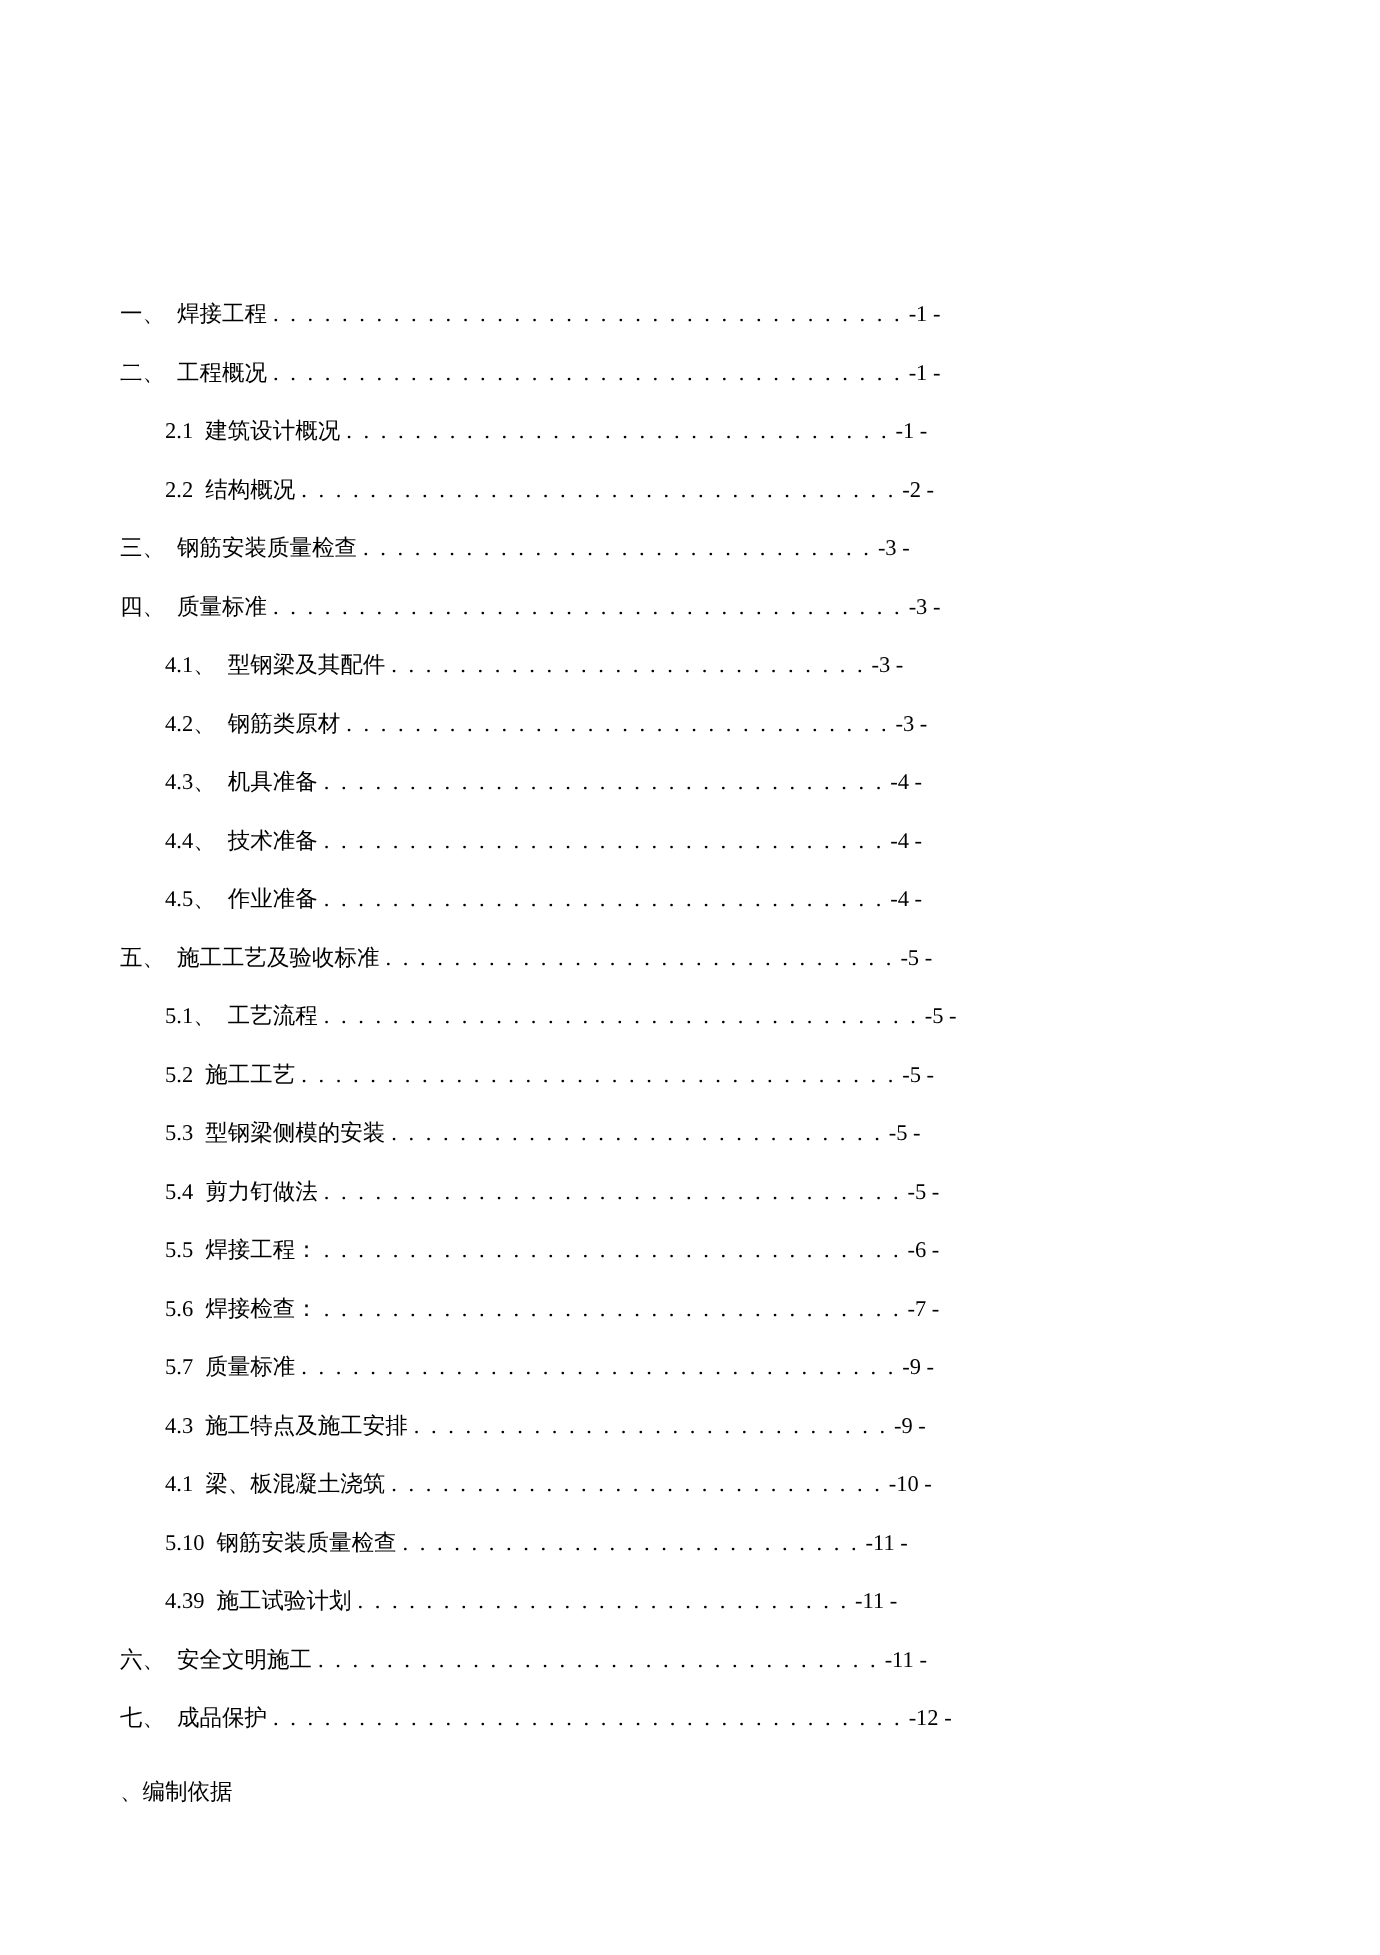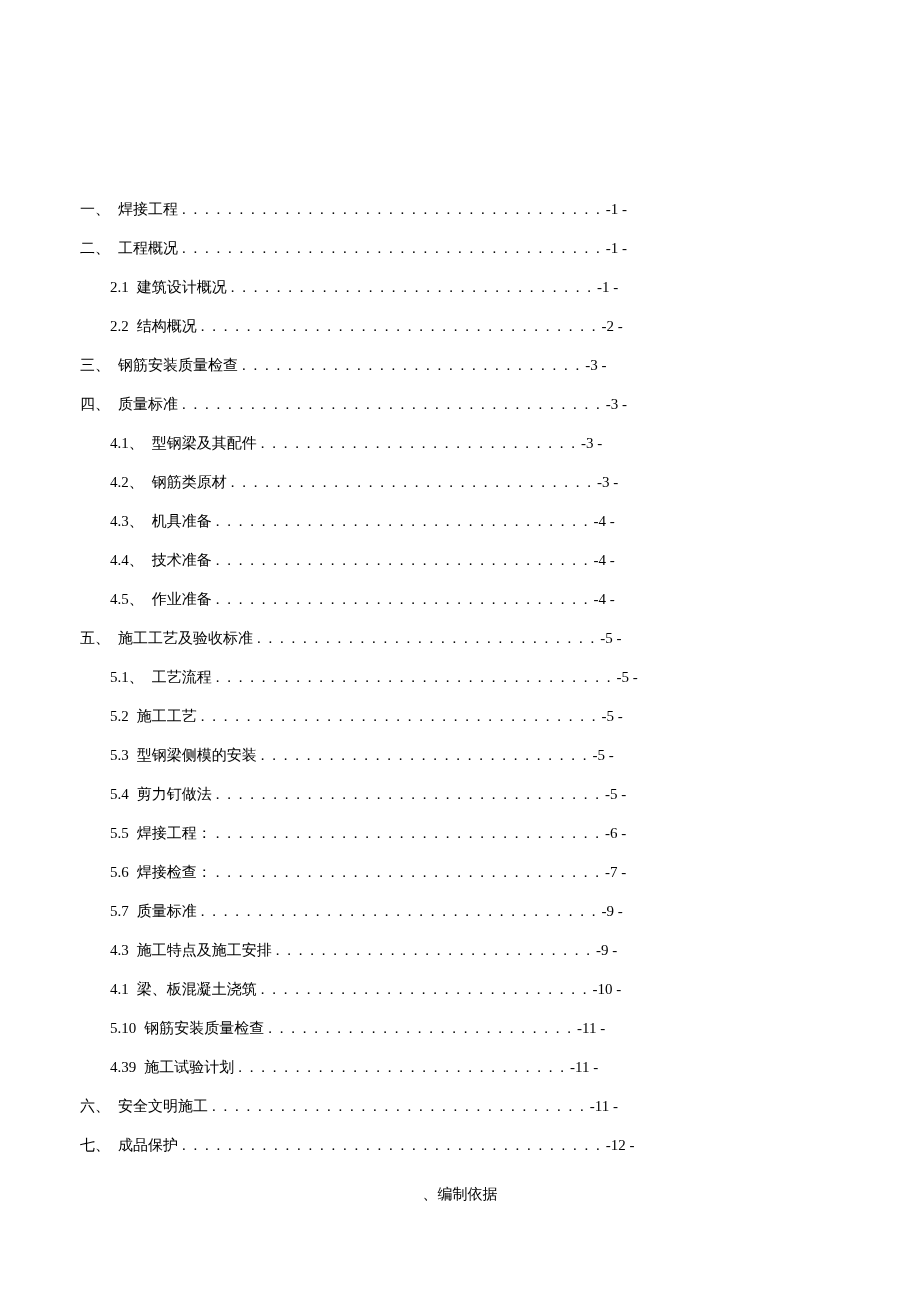--- a/index.html
+++ b/index.html
@@ -41,21 +41,21 @@
     .toc-dots {
       flex-shrink: 0;
       letter-spacing: 2px;
       margin: 0 4px;
       overflow: hidden;
     }
     .toc-page {
       flex-shrink: 0;
     }
     .heading-line {
-      text-align: center;
+      text-align: left;
       margin-top: 30px;
       font-size: 15px;
     }
   </style>
 </head>
 <body>
 
 <div class="toc-container">
 <div class="toc-item level-1">
       <span class="toc-number">一、</span>

